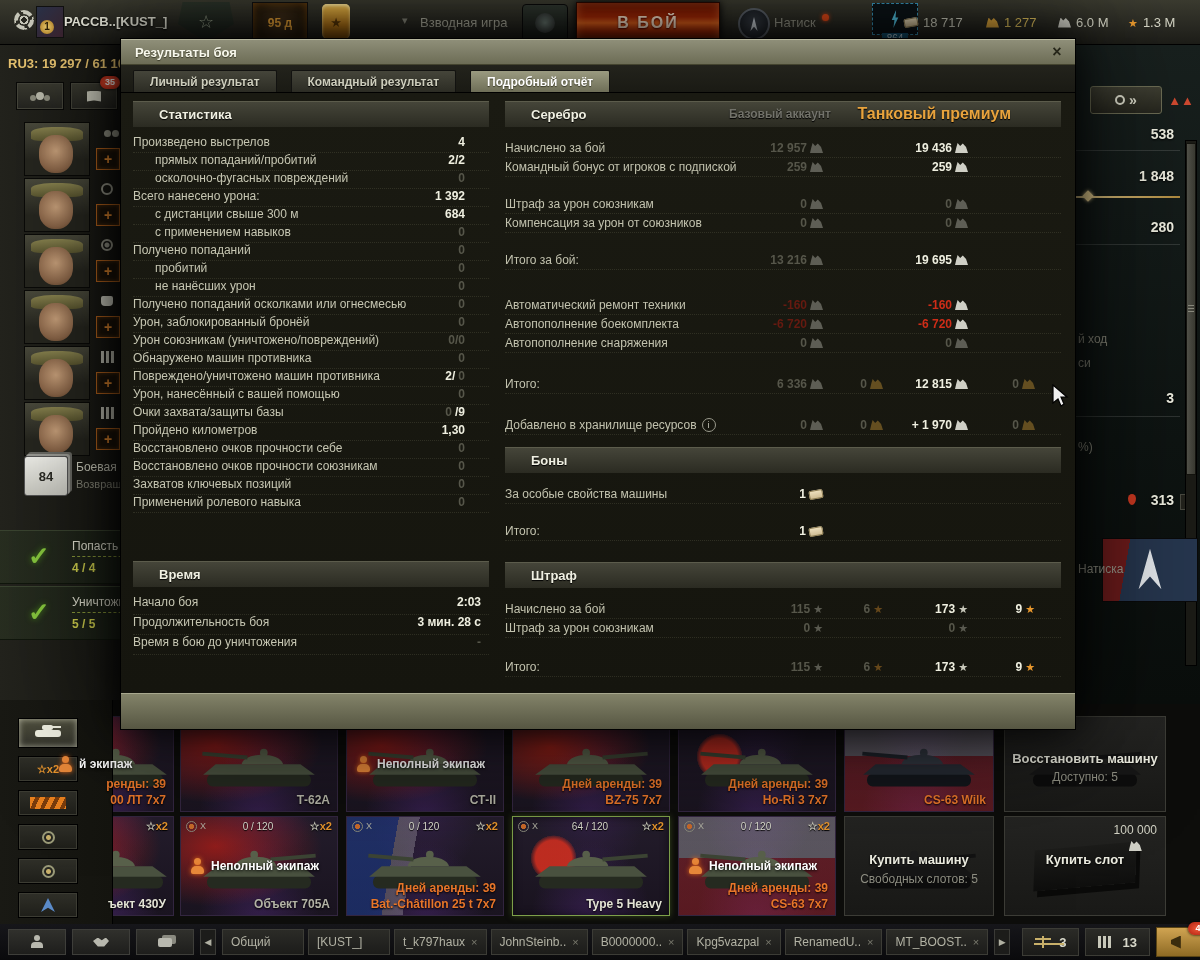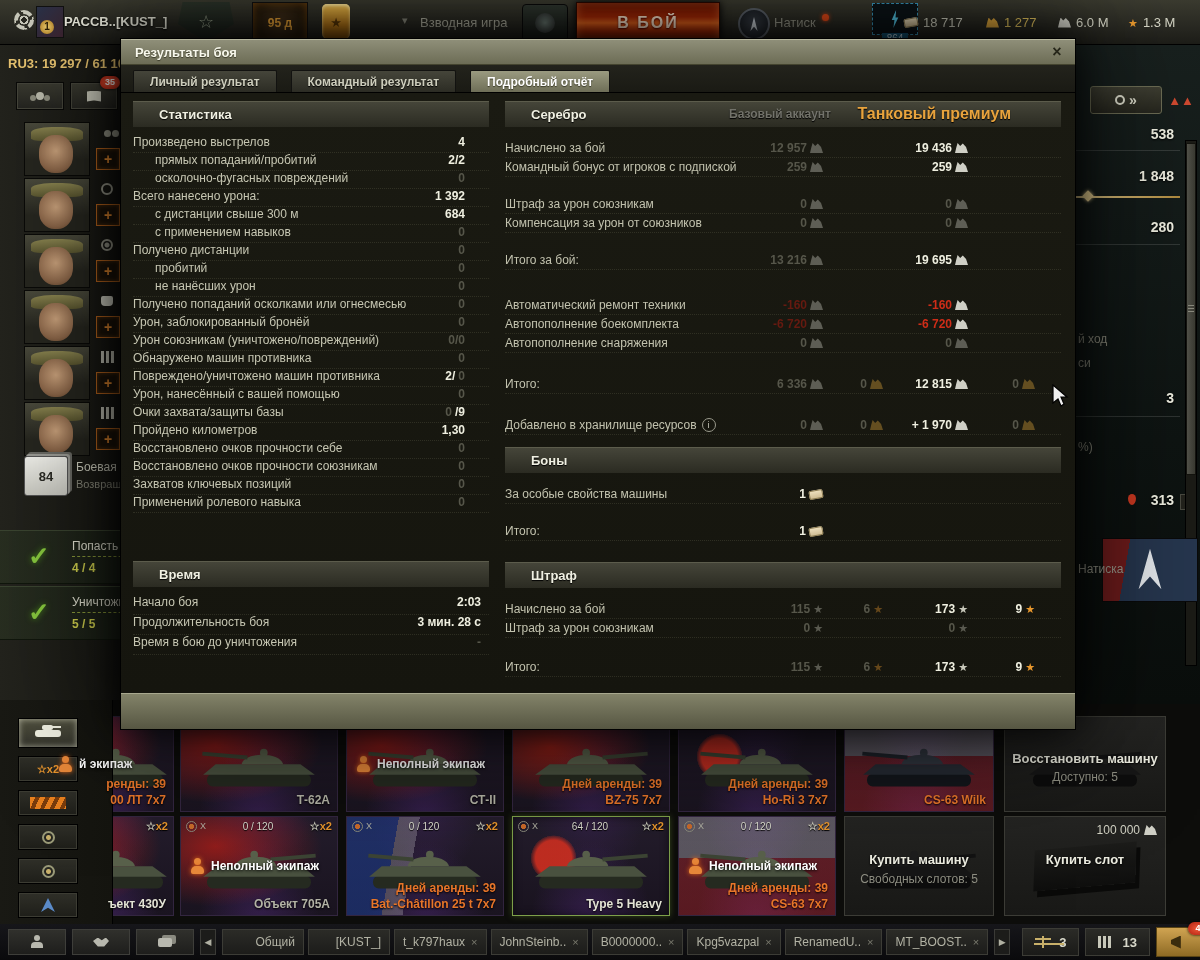--- a/index.html
+++ b/index.html
@@ -123,34 +123,34 @@
   .person{width:13px;height:16px;position:relative;}
   .person:before{content:"";position:absolute;left:3px;top:0;width:7px;height:7px;border-radius:50%;background:#e8883a;box-shadow:0 0 5px #e86a1a;}
   .person:after{content:"";position:absolute;left:0;top:8px;width:13px;height:8px;border-radius:5px 5px 2px 2px;background:#e8883a;box-shadow:0 0 5px #e86a1a;}
   .rent{position:absolute;right:7px;bottom:20px;color:#e8762a;font-weight:bold;font-size:12px;text-shadow:0 1px 2px #000;z-index:4;white-space:nowrap;}
   .cname{position:absolute;right:7px;bottom:4px;font-weight:bold;font-size:12px;color:#b4b4a6;text-shadow:0 1px 2px #000;z-index:4;white-space:nowrap;}
   .cname.orange{color:#e8762a;}
   .cname.white{color:#e4e4d6;}
   .action-card{position:absolute;height:100%;background:linear-gradient(#242422,#191917);border:1px solid #3c3c36;box-sizing:border-box;overflow:hidden;}
   .ac-title{position:absolute;left:0;right:0;top:36%;text-align:center;color:#ecece0;font-weight:bold;font-size:13px;text-shadow:0 1px 2px #000;z-index:3;}
   .ac-sub{position:absolute;left:0;right:0;top:56%;text-align:center;color:#8e8e82;font-size:12px;z-index:3;}
-  .ac-price{position:absolute;right:8px;top:6px;color:#d0d0c2;font-size:12px;display:flex;gap:4px;align-items:center;z-index:3;}
+  .ac-price{position:absolute;right:8px;top:6px;color:#d0d0c2;font-size:12px;display:flex;gap:4px;align-items:center;z-index:3;flex-direction:column;}
   .crate{position:absolute;left:18%;top:30%;width:64%;height:42%;background:linear-gradient(#1c1c1a,#0e0e0d);transform:skewY(-7deg) rotate(2deg);box-shadow:4px 6px 0 #0a0a09;}
 
   
   .chatbar{position:absolute;left:0;top:924px;width:1200px;height:36px;background:linear-gradient(#16161a,#0a0a0c);display:flex;align-items:center;gap:6px;padding:0 8px;box-sizing:border-box;z-index:4;}
   .cbtn{width:56px;height:24px;background:linear-gradient(#30302c,#1e1e1c);border:1px solid #3e3e3a;display:flex;align-items:center;justify-content:center;flex:none;}
   .ip{width:12px;height:14px;position:relative;}
   .ip:before{content:"";position:absolute;left:3px;top:0;width:6px;height:6px;border-radius:50%;background:#b8b8ae;}
   .ip:after{content:"";position:absolute;left:0;top:7px;width:12px;height:6px;border-radius:4px 4px 0 0;background:#b8b8ae;}
   .ih{width:16px;height:9px;background:#b8b8ae;clip-path:polygon(0 40%,30% 0,55% 30%,80% 0,100% 40%,70% 100%,30% 100%);}
   .ic-chat{width:14px;height:9px;background:#b8b8ae;border-radius:2px;position:relative;box-shadow:4px -3px 0 #8a8a80;}
   .ic-chat:after{content:"";position:absolute;left:2px;bottom:-3px;border:3px solid transparent;border-top-color:#b8b8ae;}
   .arrbtn{width:14px;height:24px;background:#1c1c1a;border:1px solid #3a3a36;color:#b0b0a2;font-size:9px;display:flex;align-items:center;justify-content:center;flex:none;}
-  .ctab{height:24px;min-width:64px;background:linear-gradient(#2b2b27,#1c1c1a);border:1px solid #3c3c36;color:#b2b2a4;font-size:12px;display:flex;align-items:center;justify-content:flex-end;gap:6px;padding:0 8px;flex:none;white-space:nowrap;}
+  .ctab{height:24px;min-width:64px;background:linear-gradient(#2b2b27,#1c1c1a);border:1px solid #3c3c36;color:#b2b2a4;font-size:12px;display:flex;align-items:center;justify-content:flex-start;gap:6px;padding:0 8px;flex:none;white-space:nowrap;}
   .ctab .cx{color:#7a7a6e;font-size:11px;}
   .tool-btn{height:26px;background:linear-gradient(#2b2b27,#1a1a18);border:1px solid #3c3c36;color:#d8d8ca;font-size:13px;font-weight:bold;display:flex;align-items:center;gap:8px;padding:0 12px;flex:none;}
   .scaleico{width:16px;height:12px;position:relative;}
   .scaleico:before{content:"";position:absolute;left:7px;top:0;width:2px;height:12px;background:#c8b06a;}
   .scaleico:after{content:"";position:absolute;left:0;top:2px;width:16px;height:2px;background:#c8b06a;box-shadow:-1px 5px 0 -0px #c8b06a,13px 5px 0 0 #c8b06a;}
   .barsico{width:16px;height:12px;background:linear-gradient(90deg,#c8c8ba 0 3px,transparent 3px 5px,#c8c8ba 5px 8px,transparent 8px 10px,#c8c8ba 10px 13px,transparent 13px);}
   .mega-btn{width:46px;height:28px;background:linear-gradient(#d0a452,#8e6a24);border:1px solid #5a4414;display:flex;align-items:center;justify-content:center;position:relative;flex:none;}
   .megaico{width:18px;height:13px;background:#3a2c0e;clip-path:polygon(0 35%,55% 0,55% 100%,0 65%);position:relative;}
   .spacer{flex:1;}
 
@@ -718,21 +718,21 @@
               </span>
             </div>
             <div class="prow ind">
               <span class="lab">с применением навыков</span>
               <span class="fill"></span>
               <span class="vals">
                 <span class="val vdim">0</span>
               </span>
             </div>
             <div class="prow">
-              <span class="lab">Получено дистанции</span>
+              <span class="lab">Получено попаданий</span>
               <span class="fill"></span>
               <span class="vals">
                 <span class="val vdim">0</span>
               </span>
             </div>
             <div class="prow ind">
               <span class="lab">пробитий</span>
               <span class="fill"></span>
               <span class="vals">
                 <span class="val vdim">0</span>

